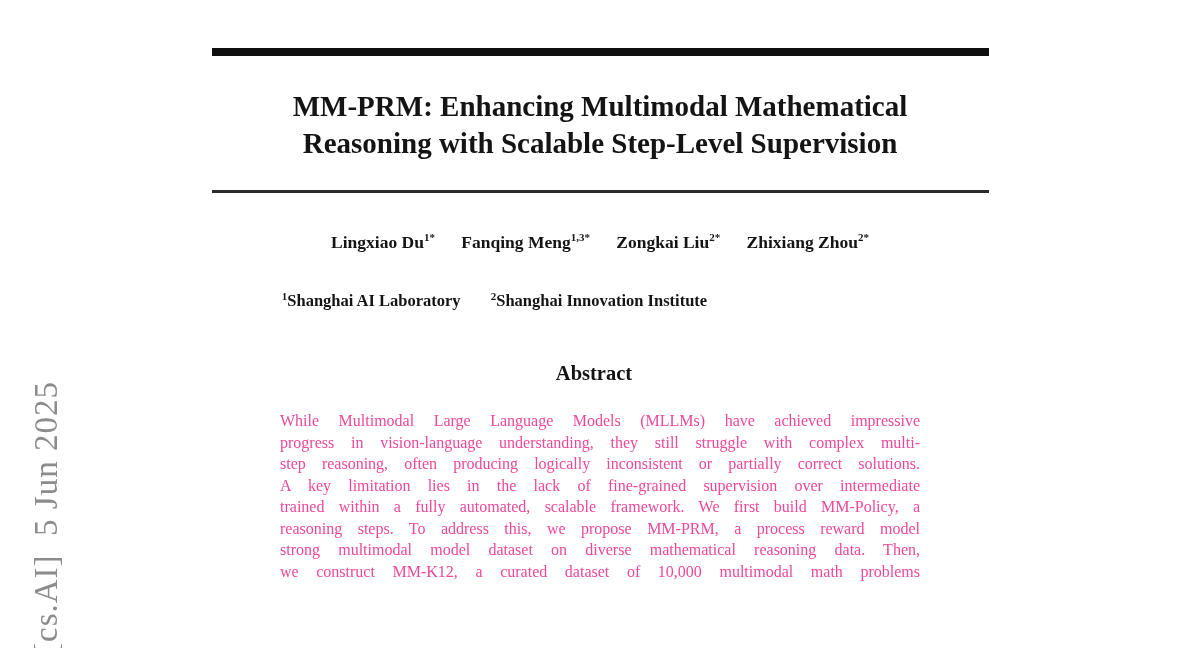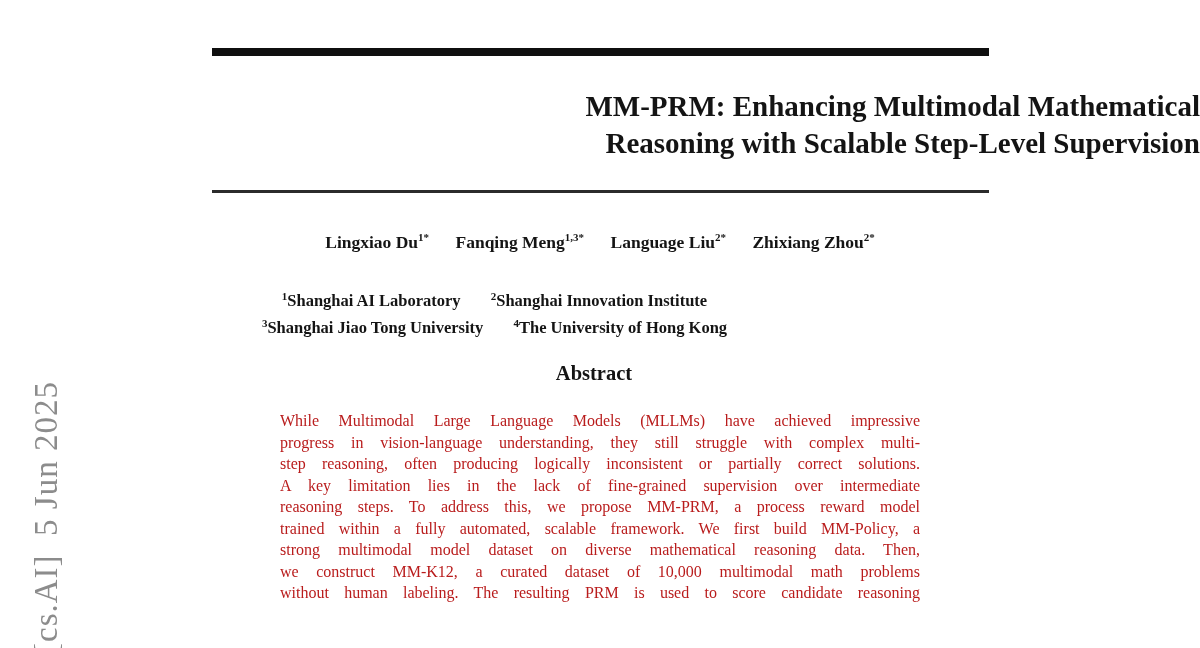--- a/index.html
+++ b/index.html
@@ -41,21 +41,21 @@
     top: 190px;
     width: 777px;
     height: 2.5px;
     background: #2b2b2b;
   }
   .title-block {
     position: absolute;
     left: 0;
     top: 88px;
     width: 1200px;
-    text-align: right;
+    text-align: center;
     font-weight: bold;
     font-size: 29px;
     line-height: 37px;
     color: #141414;
   }
   .authors-block {
     position: absolute;
     left: 0;
     top: 224px;
     width: 1200px;
@@ -101,21 +101,21 @@
     font-weight: bold;
     font-size: 20.5px;
     color: #141414;
   }
   .abstract-body {
     position: absolute;
     left: 280px;
     top: 410px;
     width: 640px;
     font-size: 16px;
-    color: #b91c1c;
+    color: #ec4899;
   }
   .abs-line {
     text-align: justify;
     text-align-last: justify;
     line-height: 21.5px;
     white-space: normal;
   }
 </style>
 </head>
 <body>
@@ -130,43 +130,38 @@
     <div>MM-PRM: Enhancing Multimodal Mathematical</div>
     <div>Reasoning with Scalable Step-Level Supervision</div>
   </div>
 
   <div class="rule-thin"></div>
 
   <div class="authors-block">
     <div class="author-row">
       <span class="author"><span>Lingxiao Du</span><sup>1*</sup></span>
       <span class="author"><span>Fanqing Meng</span><sup>1,3*</sup></span>
-      <span class="author"><span>Language Liu</span><sup>2*</sup></span>
+      <span class="author"><span>Zongkai Liu</span><sup>2*</sup></span>
       <span class="author"><span>Zhixiang Zhou</span><sup>2*</sup></span>
     </div>
   </div>
 
   <div class="affils-block">
     <div class="affil-row">
       <span class="affil"><sup>1</sup><span>Shanghai AI Laboratory</span></span>
       <span class="affil"><sup>2</sup><span>Shanghai Innovation Institute</span></span>
-    </div>
-    <div class="affil-row">
-      <span class="affil"><sup>3</sup><span>Shanghai Jiao Tong University</span></span>
-      <span class="affil"><sup>4</sup><span>The University of Hong Kong</span></span>
     </div>
   </div>
 
   <div class="abstract-heading">Abstract</div>
 
   <div class="abstract-body">
     <div class="abs-line">While Multimodal Large Language Models (MLLMs) have achieved impressive</div>
     <div class="abs-line">progress in vision-language understanding, they still struggle with complex multi-</div>
     <div class="abs-line">step reasoning, often producing logically inconsistent or partially correct solutions.</div>
     <div class="abs-line">A key limitation lies in the lack of fine-grained supervision over intermediate</div>
+    <div class="abs-line">trained within a fully automated, scalable framework. We first build MM-Policy, a</div>
     <div class="abs-line">reasoning steps. To address this, we propose MM-PRM, a process reward model</div>
-    <div class="abs-line">trained within a fully automated, scalable framework. We first build MM-Policy, a</div>
     <div class="abs-line">strong multimodal model dataset on diverse mathematical reasoning data. Then,</div>
     <div class="abs-line">we construct MM-K12, a curated dataset of 10,000 multimodal math problems</div>
-    <div class="abs-line">without human labeling. The resulting PRM is used to score candidate reasoning</div>
   </div>
 
 </div>
 
 </body></html>

